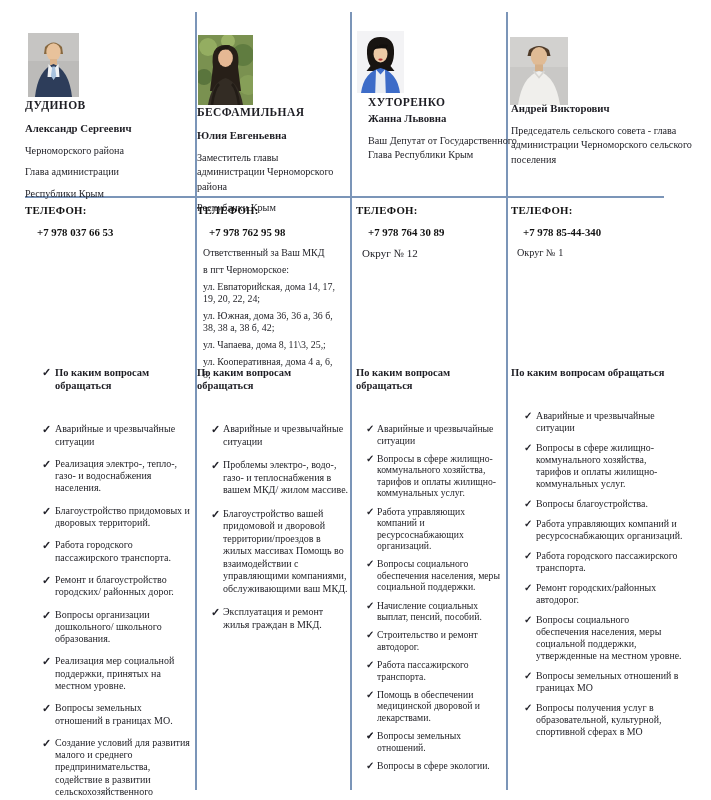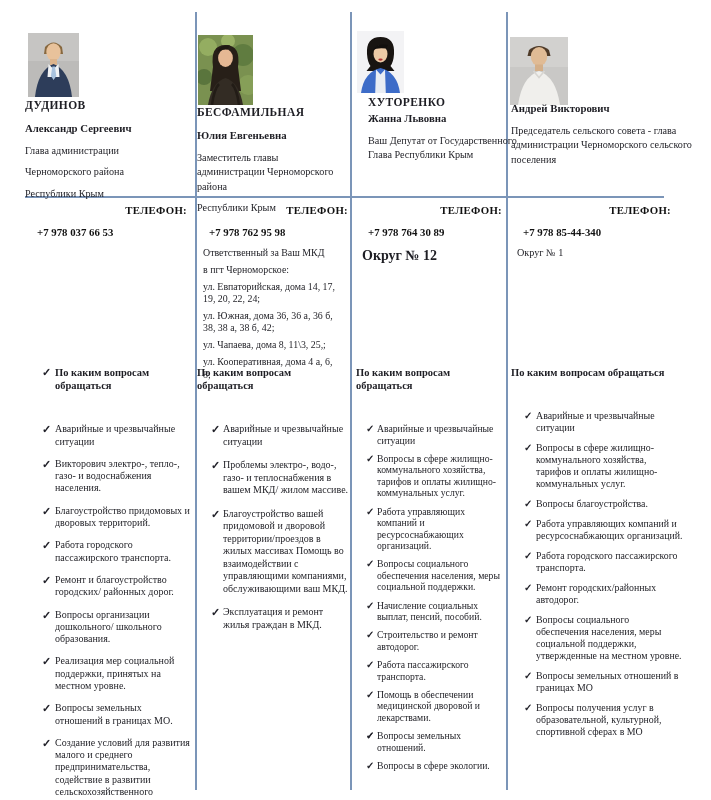--- a/index.html
+++ b/index.html
@@ -10,21 +10,21 @@
   .vline{position:absolute;width:2px;background:#7b95b8;}
   .hline{position:absolute;height:2px;background:#7b95b8;}
   .abs{position:absolute;}
   .photo{display:block;}
   
   .surname{font-weight:bold;font-size:11.5px;letter-spacing:.4px;margin:0 0 9px;line-height:1.2;}
   .given{font-weight:bold;font-size:10.8px;margin:0 0 9px;line-height:1.2;}
   .tline{font-size:10.2px;margin:0 0 7px;line-height:1.42;}
   .tight .surname{margin-bottom:2px;}
   
-  .plabel{font-weight:bold;font-size:10.8px;letter-spacing:.3px;margin:0 0 9px;line-height:1.2;color:#111;text-align:right;}
+  .plabel{font-weight:bold;font-size:10.8px;letter-spacing:.3px;margin:0 0 9px;line-height:1.2;color:#111;}
   .pnum{font-weight:bold;font-size:10.8px;margin:0 12px 8px;line-height:1.2;color:#111;}
   .extra{font-size:9.9px;margin:0 6px 5px;line-height:1.22;}
   
   .theader{position:relative;font-weight:bold;font-size:10.5px;line-height:1.25;margin:0 0 31px;}
   .titem{position:relative;margin:0 0 10px;}
   .ttext{display:block;}
   .chk{position:absolute;top:0;left:0;font-size:11px;font-weight:bold;color:#22222a;}
   
   .c1 .theader{padding-left:13px;}
   .c1 .titem{padding-left:13px;font-size:10px;line-height:12.3px;margin-bottom:10px;}
@@ -54,22 +54,22 @@
     <rect x="22" y="26" width="7" height="6" fill="#dcb48c"></rect>
     <path d="M7 64 q3 -27 18.5 -33 q15.5 6 18.5 33 z" fill="#2d3d5a"></path>
     <path d="M20.5 31 l5 5 5 -5 1 13 h-12 z" fill="#f0f2f4"></path>
     <path d="M24.3 33.5 h2.6 l1.4 9.5 -2.7 4 -2.7 -4 z" fill="#a9c3de"></path>
   </svg>
   <div class="abs" style="left:25px;top:99px;width:162px;">
     <p class="surname">ДУДИНОВ</p>
     <p class="given">Александр Сергеевич</p>
     <div>
 
-    <p class="tline">Глава администрации</p>
-        <p class="tline">Черноморского района</p>
+    <p class="tline">Черноморского района</p>
+        <p class="tline">Глава администрации</p>
         <p class="tline">Республики Крым</p>
       </div>
   </div>
   <div class="abs" style="left:25px;top:204px;width:162px;">
     <p class="plabel">ТЕЛЕФОН:</p>
     <p class="pnum">+7 978 037 66 53</p>
 
   </div>
   <div class="abs c1" style="left:42px;top:366px;width:148px;">
     <div class="theader">
@@ -77,21 +77,21 @@
       <span>По каким вопросам обращаться</span>
     </div>
 
       <div class="titem">
         <span class="chk">✓</span>
         <span class="ttext">Аварийные и чрезвычайные ситуации</span>
       </div>
 
       <div class="titem">
         <span class="chk">✓</span>
-        <span class="ttext">Викторович электро-, тепло-, газо- и водоснабжения населения.</span>
+        <span class="ttext">Реализация электро-, тепло-, газо- и водоснабжения населения.</span>
       </div>
 
       <div class="titem">
         <span class="chk">✓</span>
         <span class="ttext">Благоустройство придомовых и дворовых территорий.</span>
       </div>
 
       <div class="titem">
         <span class="chk">✓</span>
         <span class="ttext">Работа городского пассажирского транспорта.</span>
@@ -197,21 +197,21 @@
     <p class="given">Жанна Львовна</p>
     <div>
 
     <p class="tline">Ваш Депутат от Государственного Глава Республики Крым</p>
       </div>
   </div>
   <div class="abs" style="left:356px;top:204px;width:146px;">
     <p class="plabel">ТЕЛЕФОН:</p>
     <p class="pnum">+7 978 764 30 89</p>
 
-  <p class="extra" style="font-size:14px;font-weight:bold;">Округ № 12</p>
+  <p class="extra" style="font-size:11px;">Округ № 12</p>
     </div>
   <div class="abs c3" style="left:356px;top:366px;width:150px;">
     <div class="theader">
       <span>По каким вопросам обращаться</span>
     </div>
 
       <div class="titem">
         <span class="chk">✓</span>
         <span class="ttext">Аварийные и чрезвычайные ситуации</span>
       </div>

